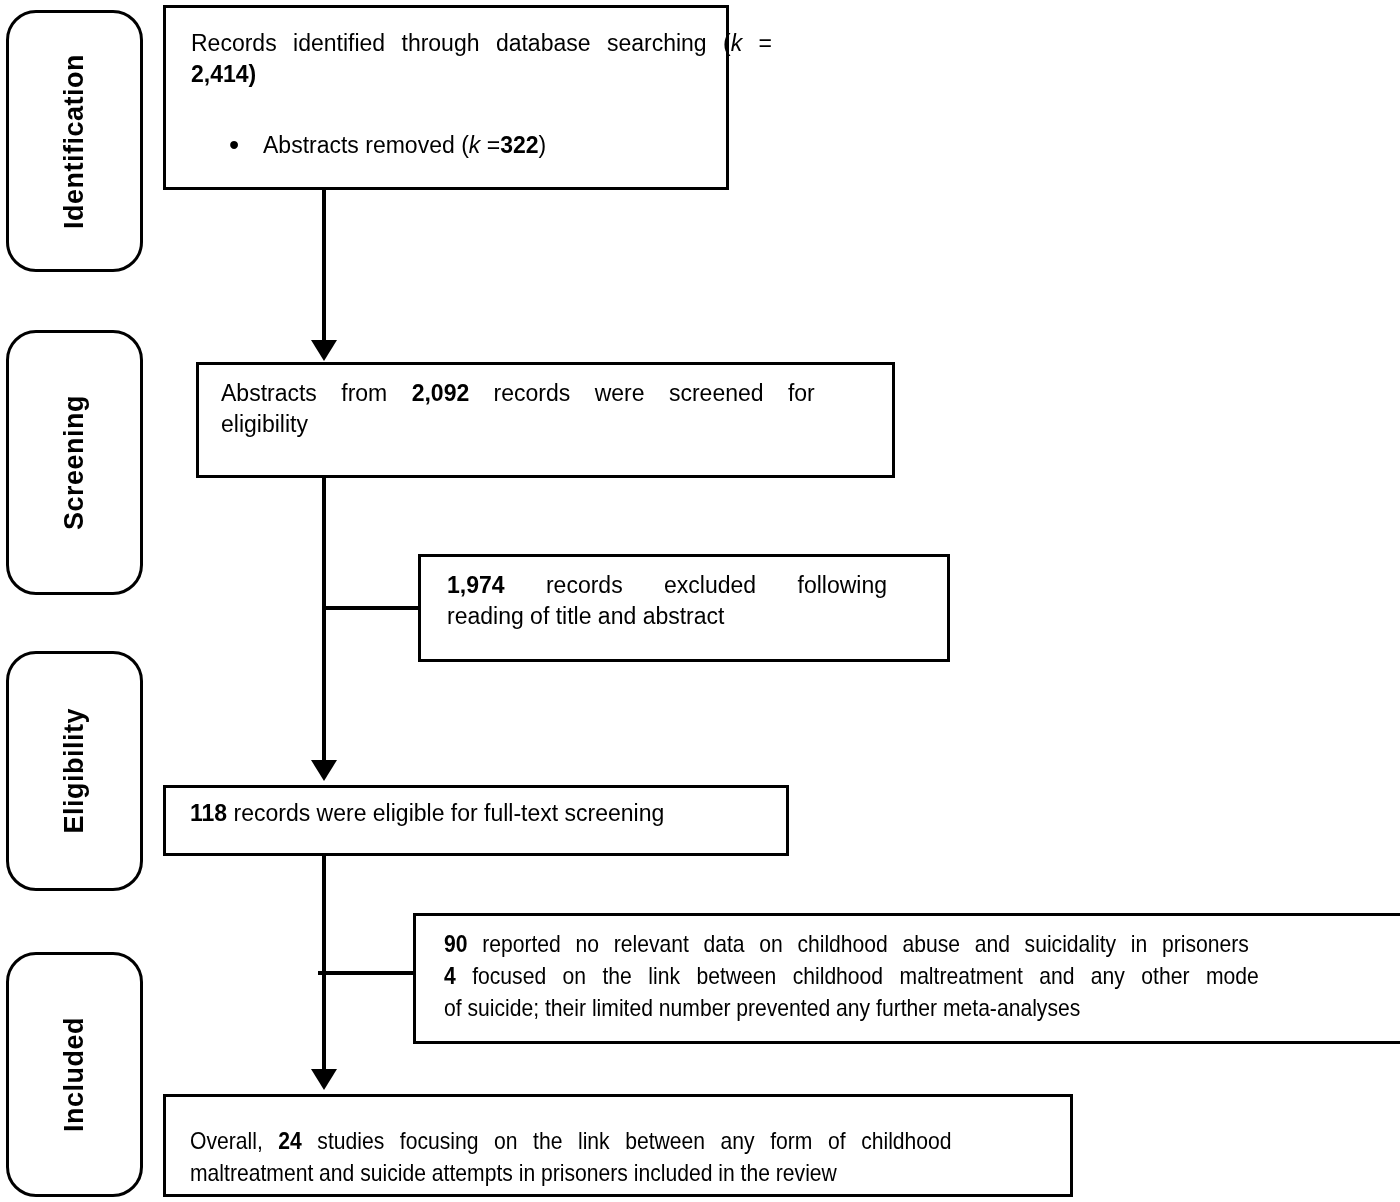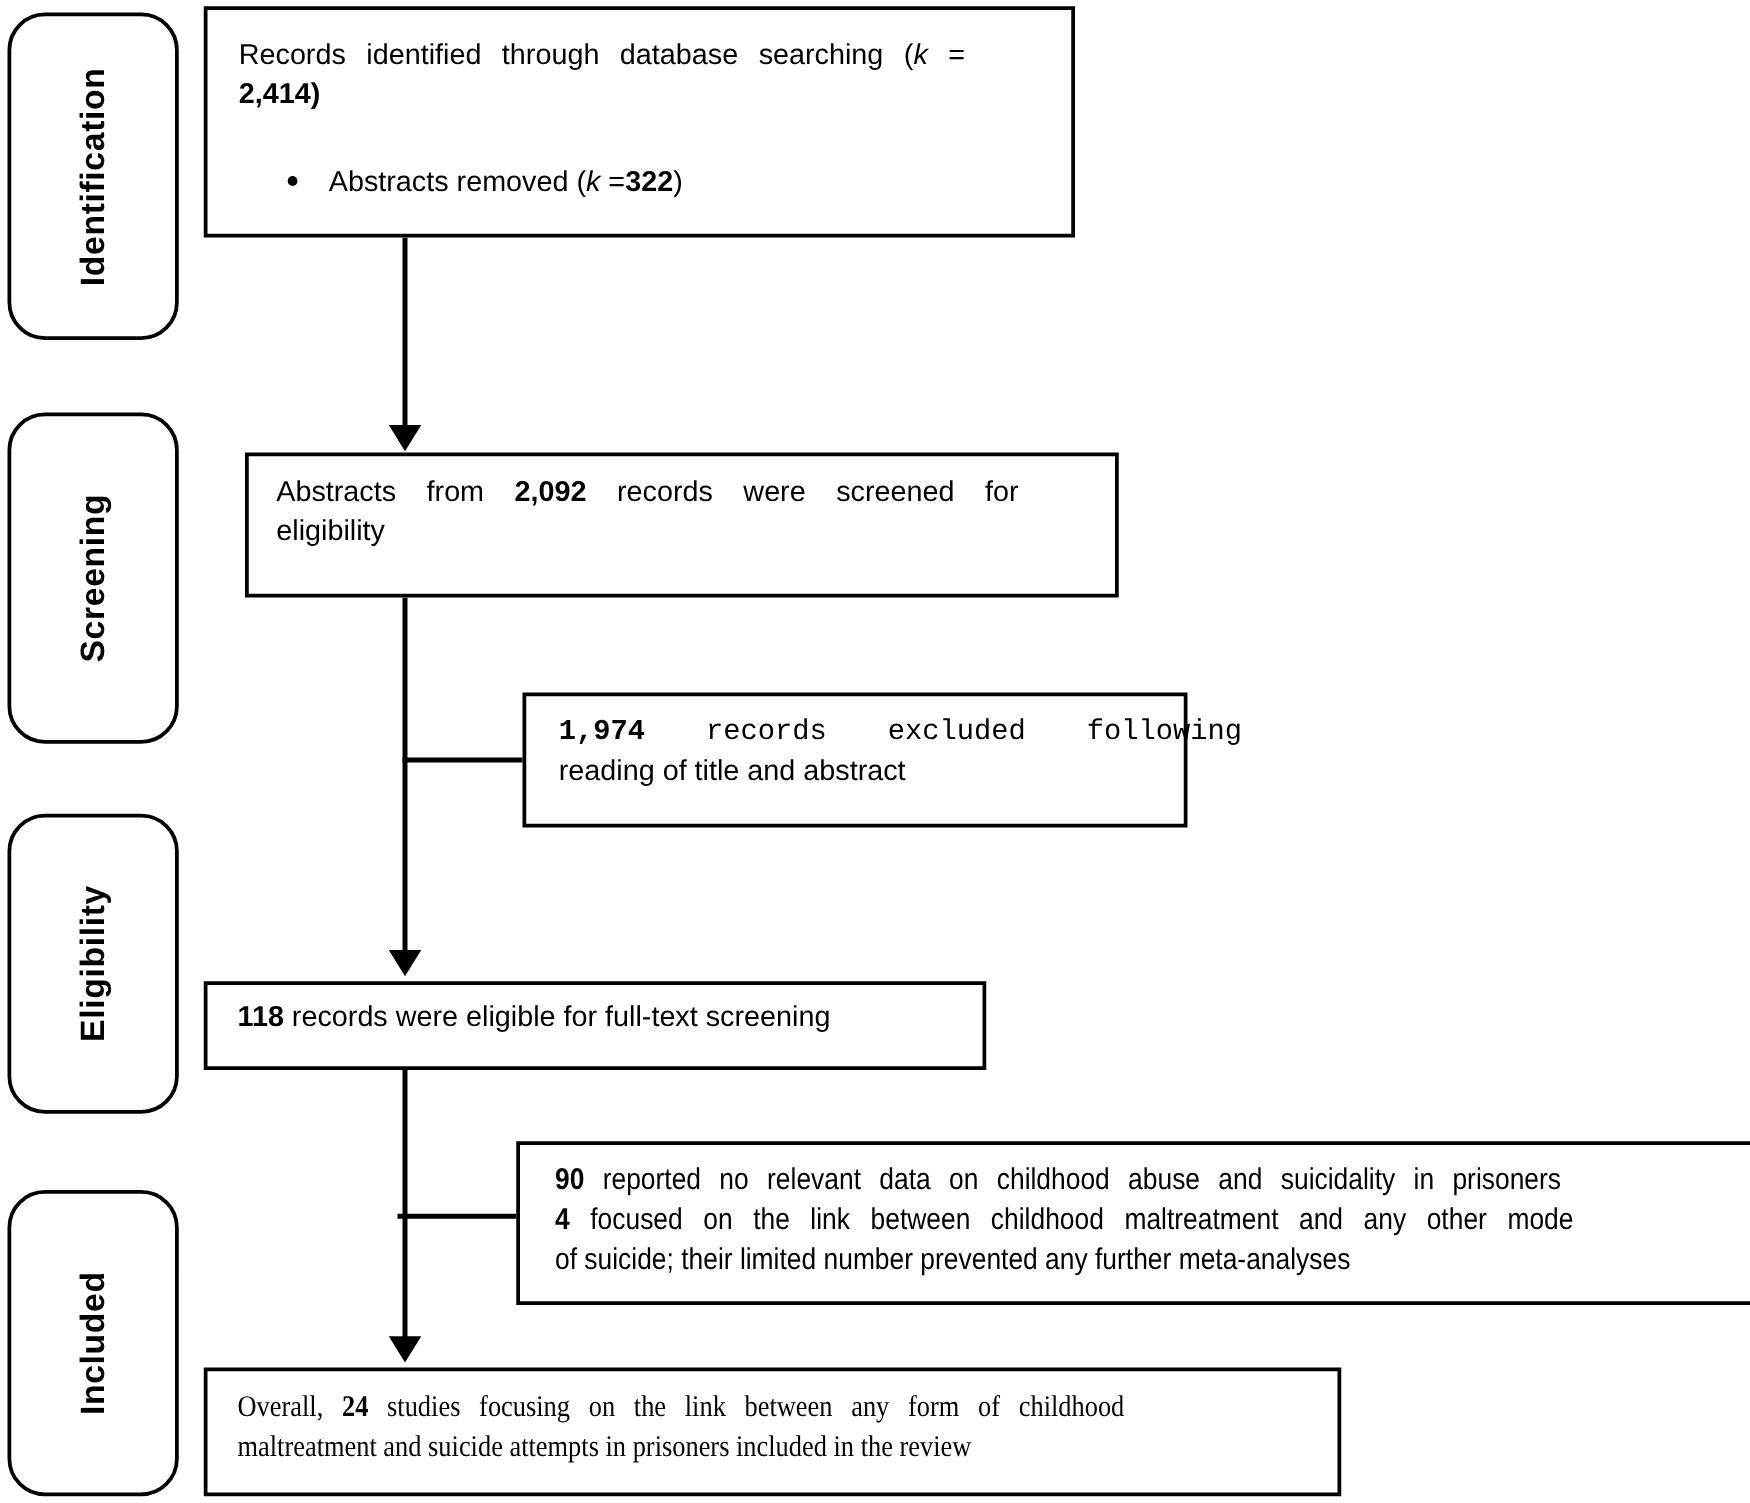--- a/index.html
+++ b/index.html
@@ -45,37 +45,37 @@
 
   
   .fbox {
     position: absolute;
     border: 3px solid #000;
     background: #fff;
     box-sizing: border-box;
     font-size: 23px;
     line-height: 31px;
   }
-  #box-records   { left: 163px; top: 5px;    width: 697px; height: 185px; padding: 20px 25px; }
+  #box-records   { left: 163px; top: 5px;    width: 566px; height: 185px; padding: 20px 25px; }
   #box-abstracts { left: 163px; top: 362px;  width: 699px; height: 116px; padding: 13px 22px; margin-left: 33px; }
   #box-excluded1 { left: 418px; top: 554px;  width: 532px; height: 108px; padding: 13px 26px; }
   #box-eligible  { left: 163px; top: 785px;  width: 626px; height: 71px;  padding: 10px 24px; }
   #box-excluded2 { left: 413px; top: 913px;  width: 1037px; height: 131px; padding: 12px 28px; }
-  #box-included  { left: 163px; top: 1094px; width: 910px; height: 103px; padding: 13px 24px; font-family: Liberation Serif, serif; }
+  #box-included  { left: 163px; top: 1094px; width: 910px; height: 103px; padding: 28px 24px; }
 
   .line { white-space: nowrap; }
   .b { font-weight: bold; }
   .i { font-style: italic; }
 
   
   .ws10 { word-spacing: 10px; }
   .ws11 { word-spacing: 11px; }
   .ws12 { word-spacing: 12px; }
   .ws18 { word-spacing: 18px; }
-  .ws35 { word-spacing: 35px; font-family: Liberation Mono, monospace; }
+  .ws35 { word-spacing: 35px; }
 
   
   .narrow {
     transform: scaleX(0.88);
     transform-origin: 0 0;
     width: 113.6%;
     font-size: 24px;
     line-height: 32px;
   }
 

